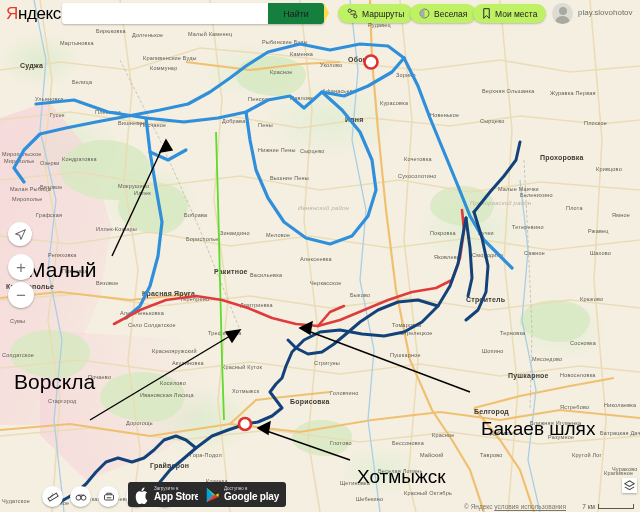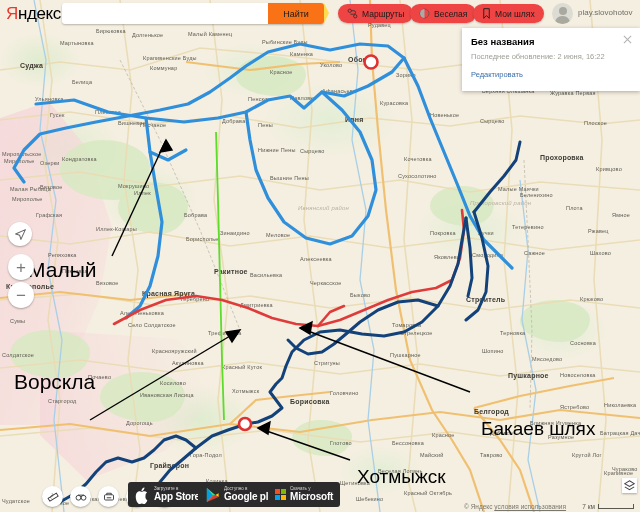--- a/index.html
+++ b/index.html
@@ -52,26 +52,26 @@
         font-family:"Liberation Sans","DejaVu Sans",sans-serif;}
 
   
   .topbar{position:absolute;left:0;top:0;width:640px;height:28px;z-index:40;}
   .ylogo{position:absolute;left:6px;top:4px;font-size:17px;font-weight:normal;color:#000;letter-spacing:-.4px;}
   .ylogo .r{color:#e8392e;}
   .searchwrap{position:absolute;left:62px;top:3px;width:262px;height:21px;
      background:#fff;border-radius:3px;box-shadow:0 1px 2px rgba(0,0,0,.25);}
   .searchinput{position:absolute;left:8px;top:0;width:200px;height:21px;border:0;outline:0;
      background:transparent;font-size:9px;color:#9a9a9a;font-family:"Liberation Sans",sans-serif;}
-  .findbtn{position:absolute;right:0;top:0;width:56px;height:21px;background:#f97316;
+  .findbtn{position:absolute;right:0;top:0;width:56px;height:21px;background:#15803d;
      border:0;border-radius:0 3px 3px 0;font-size:9px;color:#1a1a1a;cursor:pointer;
      font-family:"Liberation Sans",sans-serif;}
   .findbtn:after{content:"";position:absolute;right:-5px;top:0;border-left:5px solid #ffdb4d;
      border-top:10.5px solid transparent;border-bottom:10.5px solid transparent;}
-  .pill{position:absolute;top:4px;height:19px;background:#ef4444;border-radius:10px;
+  .pill{position:absolute;top:4px;height:19px;background:#bef264;border-radius:10px;
      box-shadow:0 1px 2px rgba(0,0,0,.22);display:flex;align-items:center;gap:4px;padding:0 9px;
      font-size:8.5px;color:#1a1a1a;cursor:pointer;}
   .pill svg{flex:none;}
   .avatar{position:absolute;left:552px;top:3px;width:21px;height:21px;border-radius:50%;
      background:#dcdcd4;overflow:hidden;}
   .avatar .head{position:absolute;left:6.5px;top:4px;width:8px;height:8px;border-radius:50%;background:#a9a9a0;}
   .avatar .body{position:absolute;left:3px;top:13px;width:15px;height:10px;border-radius:7px 7px 0 0;background:#a9a9a0;}
   .uname{position:absolute;left:578px;top:8px;font-size:8px;color:#6d6d66;}
 
   
@@ -390,38 +390,30 @@
         <circle cx="8" cy="8" r="6.5" fill="none" stroke="#555" stroke-width="1.2"></circle>
         <path d="M8 1.5A6.5 6.5 0 0 0 8 14.5z" fill="#aaa"></path>
       </svg>
       <span>Веселая</span>
     </div>
 
     <div class="pill" style="left:473px;">
       <svg width="9" height="11" viewBox="0 0 12 16">
         <path d="M2 1h8v14l-4-4-4 4z" fill="none" stroke="#222" stroke-width="1.4"></path>
       </svg>
-      <span>Мои шлях</span>
+      <span>Мои места</span>
     </div>
 
     <div class="avatar">
       <div class="head"></div>
       <div class="body"></div>
     </div>
     <div class="uname">play.slovohotov</div>
   </div>
 
-  <div class="card">
-    <div class="card-title">Без названия</div>
-    <div class="card-sub">Последнее обновление: 2 июня, 16:22</div>
-    <a class="card-link">Редактировать</a>
-    <svg class="card-close" viewBox="0 0 10 10">
-      <path d="M1 1 L9 9 M9 1 L1 9" stroke="#555" stroke-width="1.2"></path>
-    </svg>
-  </div>
 
   <div class="ctl geo">
     <svg width="13" height="13" viewBox="0 0 16 16">
       <path d="M14 2 L2 7.5 L7 9 L8.5 14 Z" fill="none" stroke="#666" stroke-width="1.3" stroke-linejoin="round"></path>
     </svg>
   </div>
   <div class="ctl zin">
     <span>+</span>
   </div>
   <div class="ctl zout">
@@ -476,32 +468,20 @@
       <path d="M2 1 L8 8.5 L2 16 Z" fill="#00a0e9"></path>
       <path d="M11 8.5 L14.5 6.5 L14.5 10.5 Z" fill="#ffce00"></path>
       <path d="M8 8.5 L11 8.5 L14.5 10.5 L2 16 Z" fill="#ef4237" opacity=".85"></path>
     </svg>
     <div class="bt">
       <small>Доступно в</small>
       <b>Google play</b>
     </div>
   </div>
 
-  <div class="badge" style="left:268px;">
-    <div class="ms-sq">
-      <div style="background:#f25022"></div>
-        <div style="background:#7fba00"></div>
-      <div style="background:#00a4ef"></div>
-        <div style="background:#ffb900"></div>
-    </div>
-    <div class="bt">
-      <small>Скачать у</small>
-      <b>Microsoft</b>
-    </div>
-  </div>
 
   <div class="layer-btn">
     <svg width="15" height="15" viewBox="0 0 16 16">
       <path d="M8 3 L13 6 L8 9 L3 6 Z" fill="none" stroke="#444" stroke-width="1.1"></path>
       <path d="M3 9.5 L8 12.5 L13 9.5" fill="none" stroke="#444" stroke-width="1.1"></path>
     </svg>
   </div>
 
   <div class="attrib">
     <span>© Яндекс</span>

